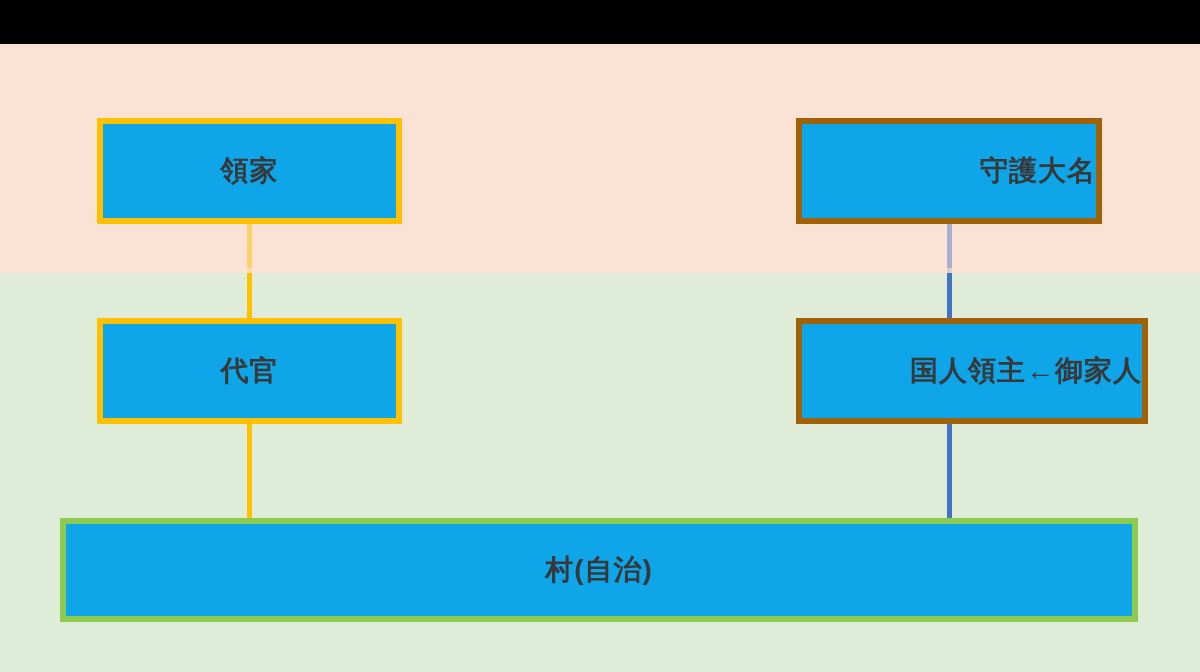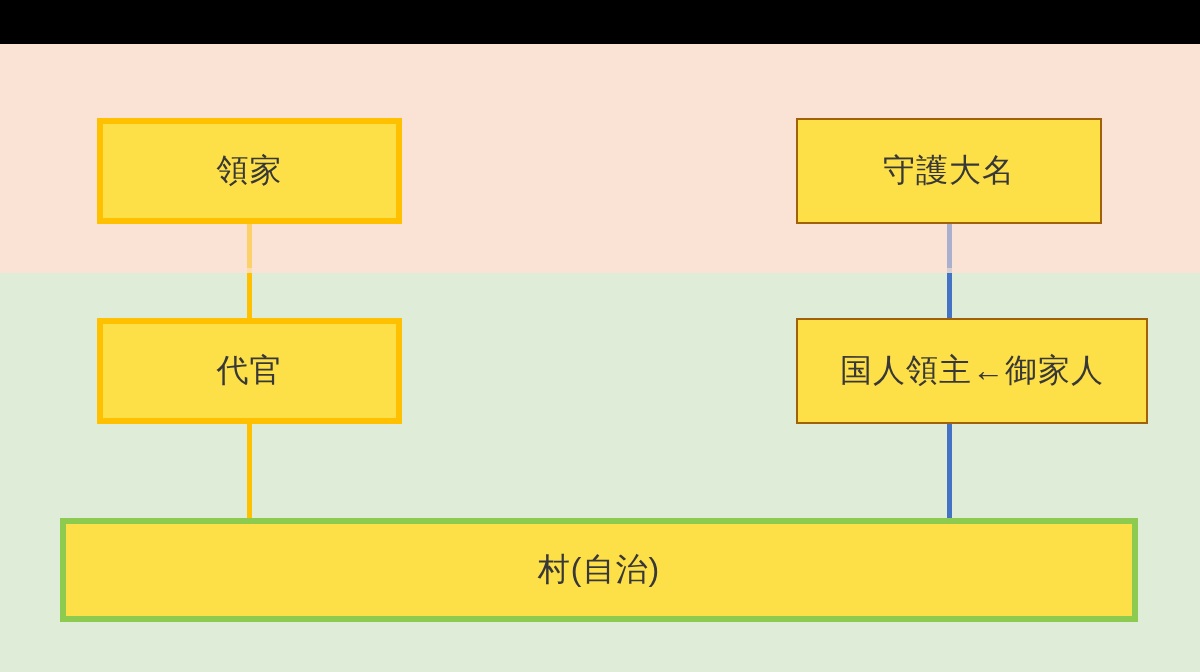--- a/index.html
+++ b/index.html
@@ -21,31 +21,32 @@
     background: #FAE3D5;
   }
   .band-lower {
     position: absolute; left: 0; top: 273px;
     width: 1200px; height: 399px;
     background: #DFEDD8;
   }
   .node {
     position: absolute;
     box-sizing: border-box;
-    background: #fde047;
+    background: #0ea5e9;
     display: flex;
     align-items: center;
     justify-content: center;
-    font-size: 32px;
+    font-size: 28px;
     color: #383838;
     letter-spacing: 1px;
     white-space: nowrap;
+    font-weight: bold;
   }
   .node-yellow { border: 6px solid #FFC000; }
-  .node-blue   { border: 2px solid #a16207; }
+  .node-blue   { border: 6px solid #a16207; justify-content: flex-end; }
   .node-green  { border: 6px solid #8DCB50; text-align: center; }
 
   .box-ryoke   { left: 97px;  top: 118px; width: 305px;  height: 106px; }
   .box-shugo   { left: 796px; top: 118px; width: 306px;  height: 106px; }
   .box-daikan  { left: 97px;  top: 318px; width: 305px;  height: 106px; }
   .box-kokujin { left: 796px; top: 318px; width: 352px;  height: 106px; }
   .box-mura    { left: 60px;  top: 518px; width: 1078px; height: 104px; }
 
   .conn { position: absolute; width: 5px; }
   

